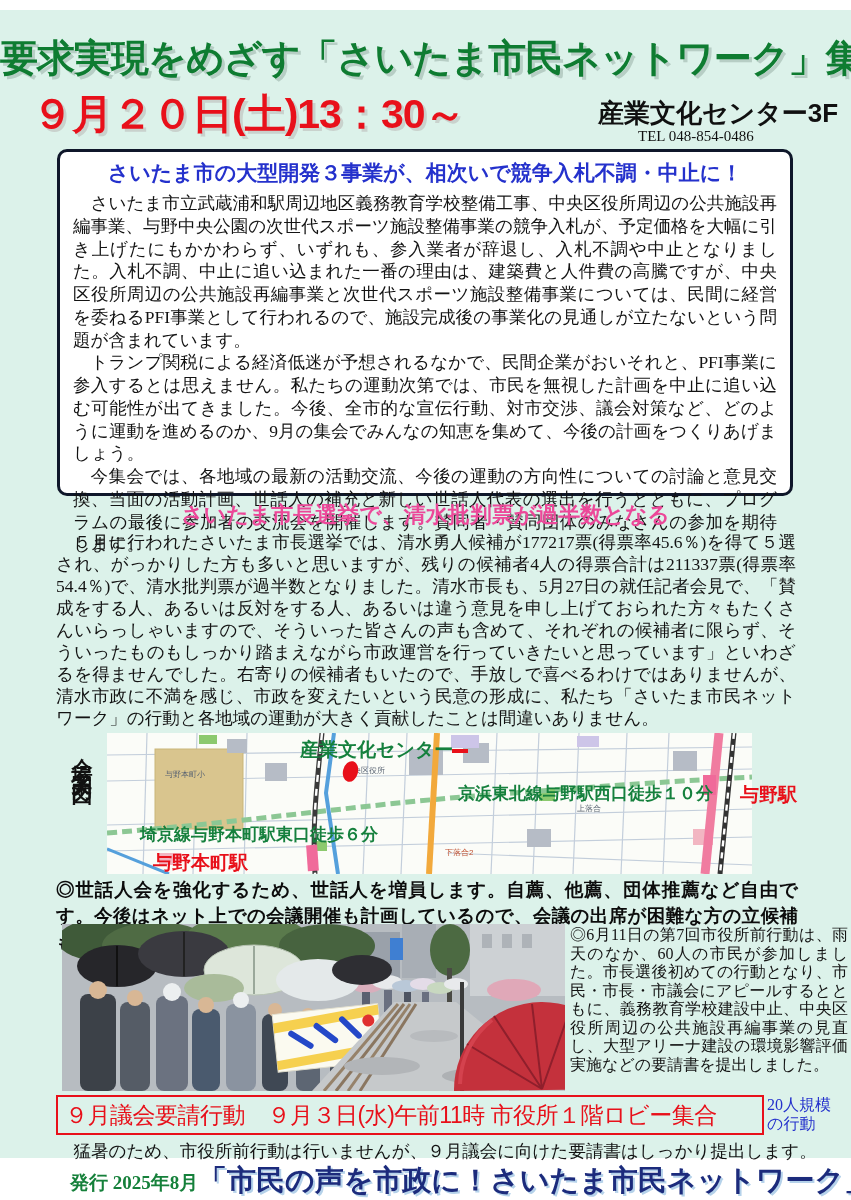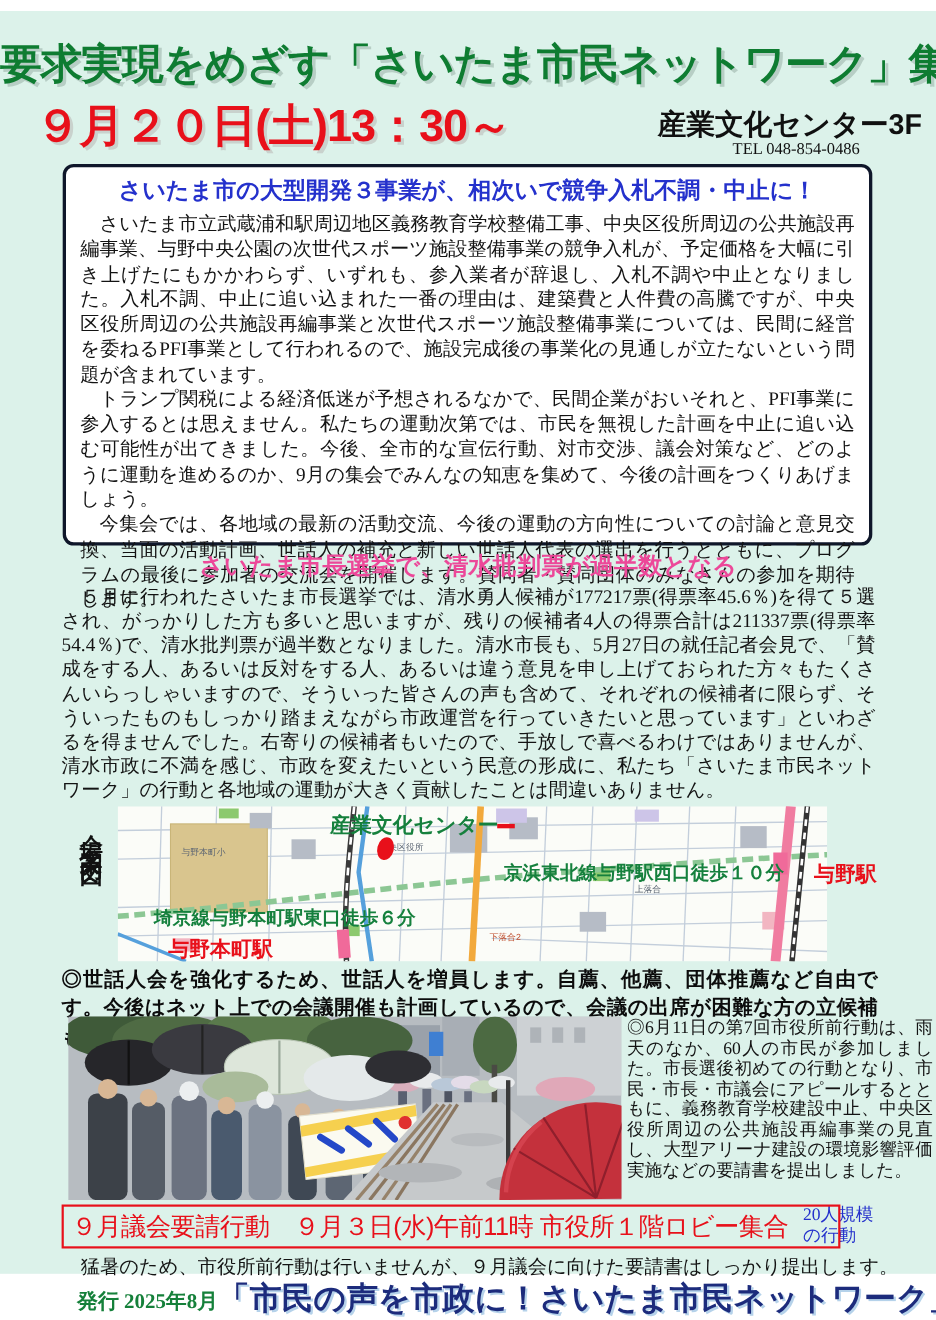--- a/index.html
+++ b/index.html
@@ -18,21 +18,21 @@
     position:absolute; top:33px; left:0; width:851px; text-align:center;
     font-size:38px; font-weight:bold; color:#0e7c31; letter-spacing:-1px;
     text-shadow:3px 3px 0 #b7cec5; white-space:nowrap;
   }
   .date-line{
     position:absolute; top:87px; left:32px;
     font-size:41px; font-weight:bold; color:#e8101a; letter-spacing:-1px;
     text-shadow:3px 3px 0 #c9d2cd; white-space:nowrap;text-align:right;
   }
   .venue-name{ position:absolute; top:96px; left:598px; font-size:26px; font-weight:bold; color:#101010; white-space:nowrap;}
-  .venue-tel{ position:absolute; top:128px; left:638px; font-size:15px; font-family:"Liberation Serif",serif; color:#101010;margin-left:28px;}
+  .venue-tel{ position:absolute; top:128px; left:638px; font-size:15px; font-family:"Liberation Serif",serif; color:#101010;}
 
   
   .notice-box{
     position:absolute; left:57px; top:149px; width:736px; height:347px;
     background:#ffffff; border:3px solid #0f172a; border-radius:10px;
     padding:7px 13px 6px;
   }
   .notice-heading{
     text-align:center; font-size:21px; font-weight:bold; color:#2431cc;
     margin-bottom:5px; white-space:nowrap;
@@ -82,21 +82,21 @@
   }
 
   
   .rally-photo{ position:absolute; left:62px; top:924px; width:503px; height:167px; }
   .report-text{
     position:absolute; left:570px; top:926px; width:278px;
     font-family:"Liberation Serif",serif; font-size:16px; line-height:1.16;
     text-align:justify; color:#131313;
   }
   .scale-note{
-    position:absolute; left:730px; top:1096px; width:78px;
+    position:absolute; left:767px; top:1096px; width:78px;
     font-family:"Liberation Serif",serif; font-size:16px; line-height:1.18; color:#2431cc;
   }
 
   
   .action-box{
     position:absolute; left:56px; top:1095px; width:708px; height:40px;
     border:2px solid #e8101a; background:transparent;
     display:flex; align-items:center; padding:0 7px;
   }
   .action-box span{

